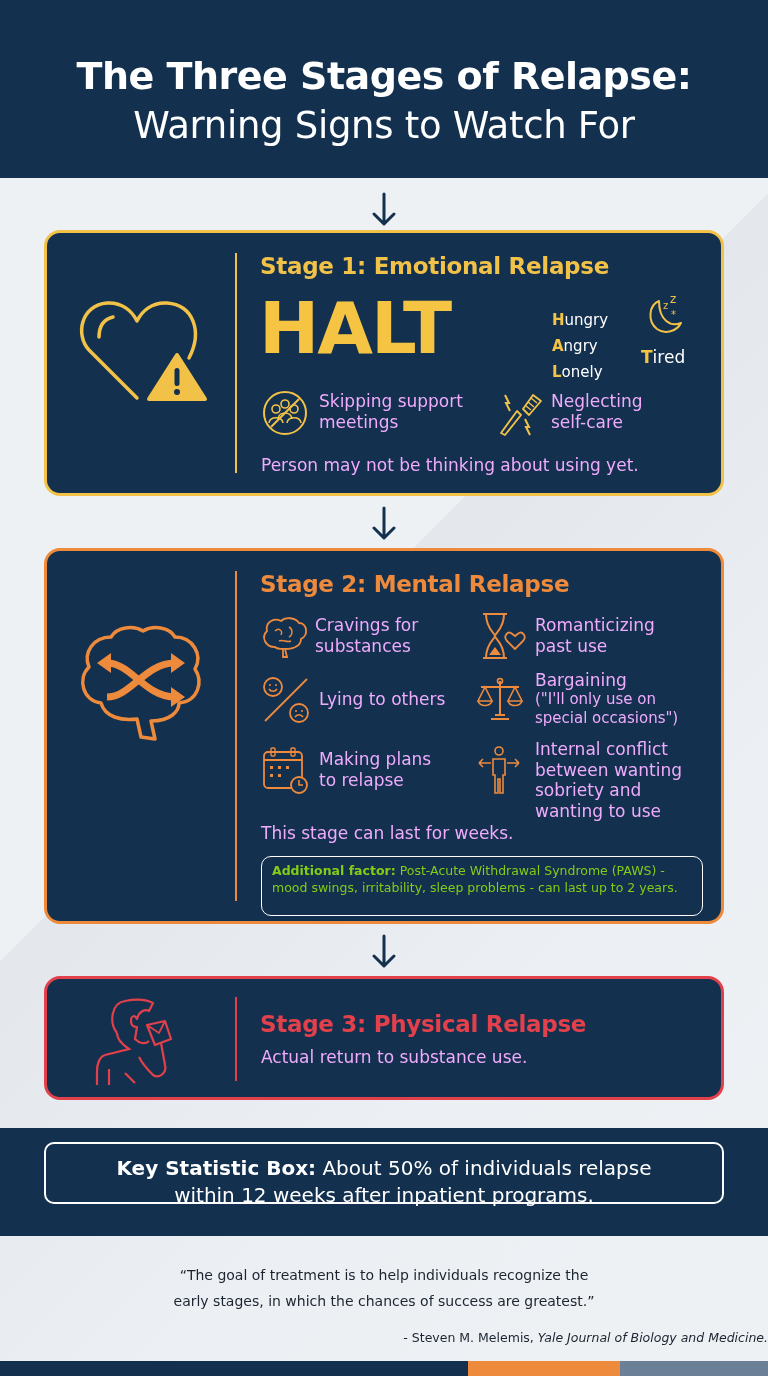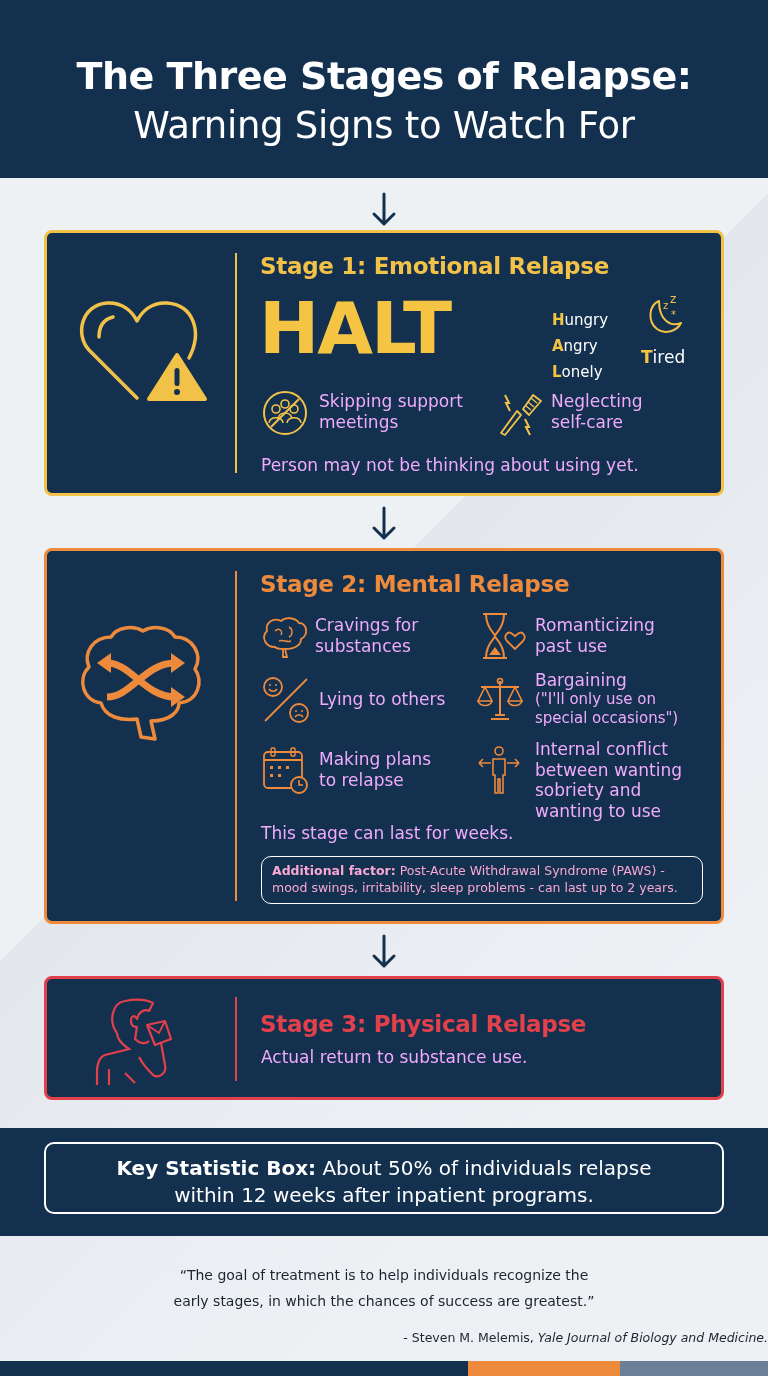--- a/index.html
+++ b/index.html
@@ -29,21 +29,21 @@
   .header .t2 {
     position: absolute; top: 104px; left: 0; width: 100%;
     font-size: 37px; color: #ffffff; letter-spacing: -0.3px;
   }
   .arrow {
     position: absolute; left: 369px; width: 30px; height: 36px;
   }
   .card {
     position: absolute; left: 44px; width: 680px;
     background: #13304f;
-    border-radius: 8px;
+    border-radius: 16px;
     border: 3px solid;
   }
   .card .divider {
     position: absolute; left: 188px; width: 2px;
   }
   .card .big-icon { position: absolute; }
   .stage-title { position: absolute; font-weight: bold; font-size: 23px; letter-spacing: -0.3px; }
   .txt { position: absolute; font-size: 17px; line-height: 21px; color: #f0abfc; }
   .small-icon { position: absolute; }
 
@@ -57,36 +57,36 @@
   .halt-list { position: absolute; left: 505px; top: 74px; font-size: 15px; line-height: 26px; }
   .halt-list .lt { color: #f6c443; font-weight: bold; }
   .tired { position: absolute; left: 594px; top: 114px; font-size: 17px; }
   .tired .lt { color: #f6c443; font-weight: bold; }
 
   
   #stage2 { top: 548px; height: 376px; border-color: #ee8a3c; }
   #stage2 .divider { top: 20px; height: 330px; background: #ee8a3c; }
 
   .paws {
-    position: absolute; left: 214px; top: 305px; width: 442px; height: 48px;
+    position: absolute; left: 214px; top: 305px; width: 442px; height: 60px;
     border: 1.5px solid #ffffff; border-radius: 10px;
-    font-size: 12.5px; line-height: 17px; padding: 5px 10px; color: #f9a8d4;
+    font-size: 12.5px; line-height: 17px; padding: 5px 10px; color: #84cc16;
   }
   .paws b { font-weight: bold; }
 
   
   #stage3 { top: 976px; height: 124px; border-color: #e2404a; }
   #stage3 .divider { top: 18px; height: 84px; background: #e2404a; }
 
   .stat-band {
     position: absolute; left: 0; top: 1128px; width: 768px; height: 108px;
     background: #13304f;
   }
   .stat-box {
-    position: absolute; left: 44px; top: 14px; width: 680px; height: 72px;
+    position: absolute; left: 44px; top: 14px; width: 680px; height: 62px;
     border: 2px solid #ffffff; border-radius: 10px;
     text-align: center; font-size: 20px; line-height: 27px; padding-top: 11px;
     color: #ffffff;
   }
   .stat-box b { font-weight: bold; }
 
   .quote {
     position: absolute; left: 0; top: 1262px; width: 768px; text-align: center;
     color: #1b2430; font-size: 14px; line-height: 26px;
   }

